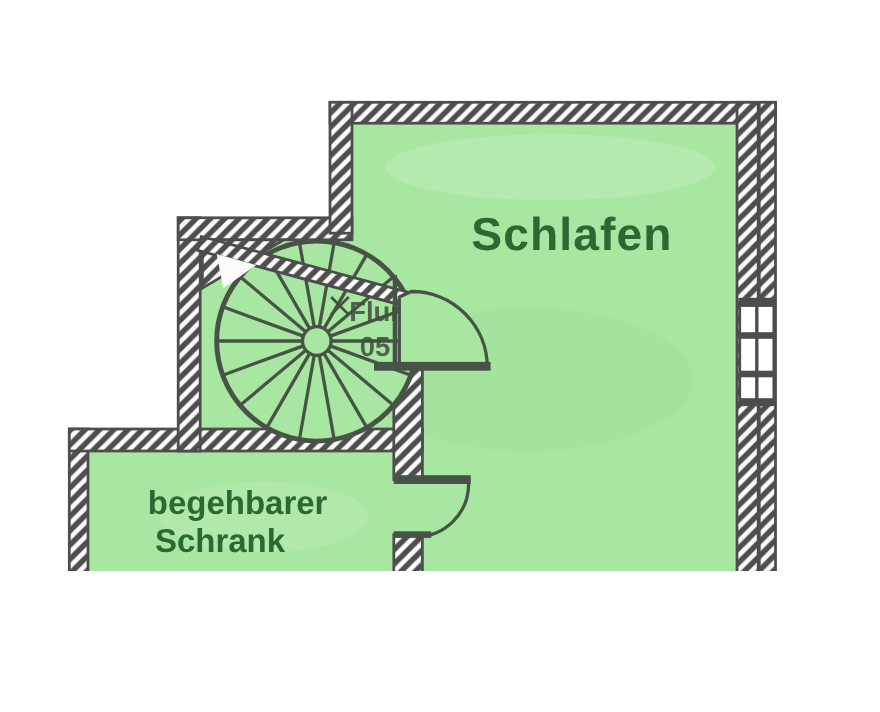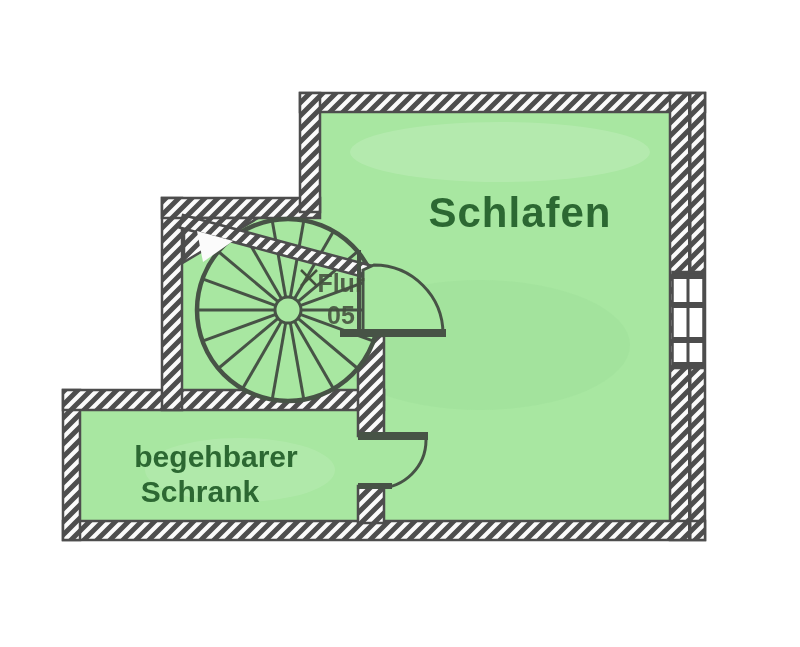--- a/index.html
+++ b/index.html
@@ -1,18 +1,18 @@
 <!DOCTYPE html>
 <html style="--color-background: #ffffff; --color-room_fill: #a8e7a1; --color-room_fill_shade: #8fd98f; --color-label_green: #2c6832; --color-scan_ink: #44503e; --color-stair_line: #475346; --color-wall_gray: #4e4e4e; --color-wall_line: #4d4d4d; --color-wall_bg: #fbfbfb;"><head>
 <meta charset="utf-8">
 <style>
   html,body{margin:0;padding:0;background:#fff;}
   .canvas{
     position:relative;
-    width:800px;height:647px;
+    width:800px;height:519px;
     background:var(--color-background,#ffffff);
     overflow:hidden;
     font-family:"Liberation Sans",sans-serif;
     text-align:right;
   }
   svg text{font-family:"Liberation Sans",sans-serif;}
   .label-bedroom{
     font-size:42px;font-weight:600;letter-spacing:1px;
     fill:var(--color-label_green,#2c6832);
   }

